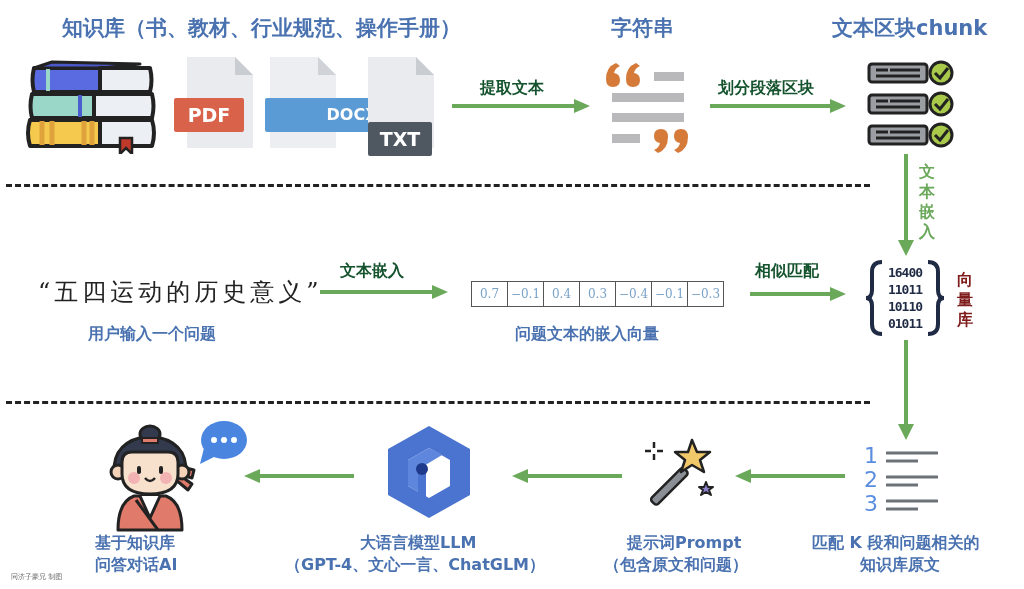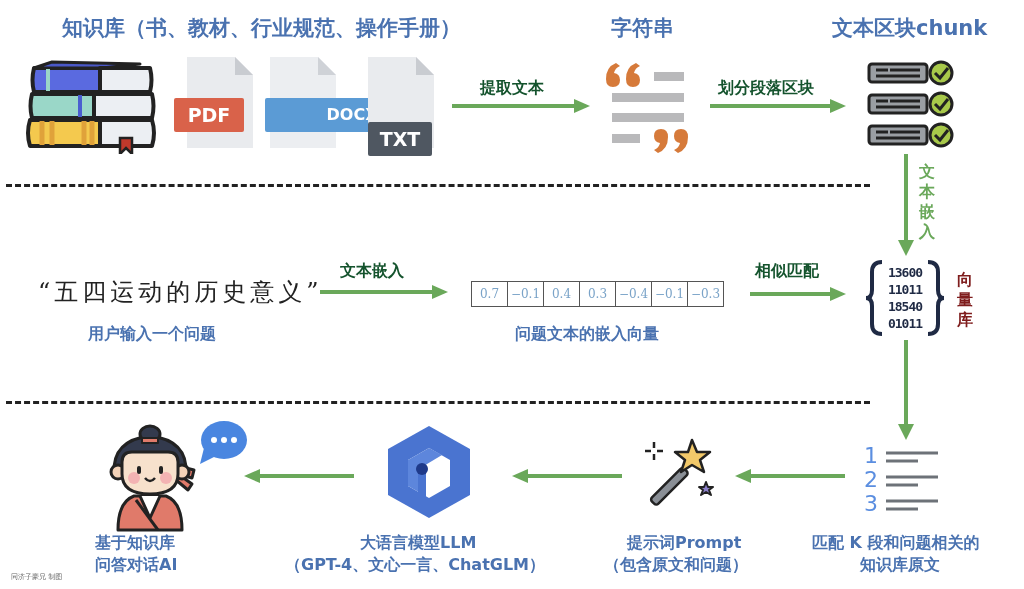--- a/index.html
+++ b/index.html
@@ -145,23 +145,23 @@
   <line x1="2" y1="8" x2="84" y2="8" stroke="#6aa85a" stroke-width="4"></line>
   <polygon points="82,1 98,8 82,15" fill="#6aa85a"></polygon>
 </svg>
 
 <div class="abs" style="left:866px; top:258px; width:78px; height:80px;">
   <svg class="abs" style="left:0; top:0;" width="78" height="80" viewBox="0 0 78 80">
     <path d="M16 4 Q6 4 6 14 L6 32 Q6 40 0 40 Q6 40 6 48 L6 66 Q6 76 16 76" fill="none" stroke="#1f2a44" stroke-width="4"></path>
     <path d="M62 4 Q72 4 72 14 L72 32 Q72 40 78 40 Q72 40 72 48 L72 66 Q72 76 62 76" fill="none" stroke="#1f2a44" stroke-width="4"></path>
   </svg>
   <div class="abs" style="left:14px; top:6px; width:50px; font-family:'DejaVu Sans Mono','Liberation Mono',monospace; font-weight:bold; font-size:13px; line-height:17px; color:#1f2a44; letter-spacing:-1px; text-align:center;">
-    <div>13600</div>
+    <div>16400</div>
     <div>11011</div>
-    <div>18540</div>
+    <div>10110</div>
     <div>01011</div>
   </div>
 </div>
 <div class="abs blue-vert" style="left:956px; top:270px;">向量库</div>
 
 <svg class="abs" style="left:896px; top:338px;" width="20" height="106">
   <line x1="10" y1="2" x2="10" y2="88" stroke="#6aa85a" stroke-width="4"></line>
   <polygon points="2,86 10,102 18,86" fill="#6aa85a"></polygon>
 </svg>
 

